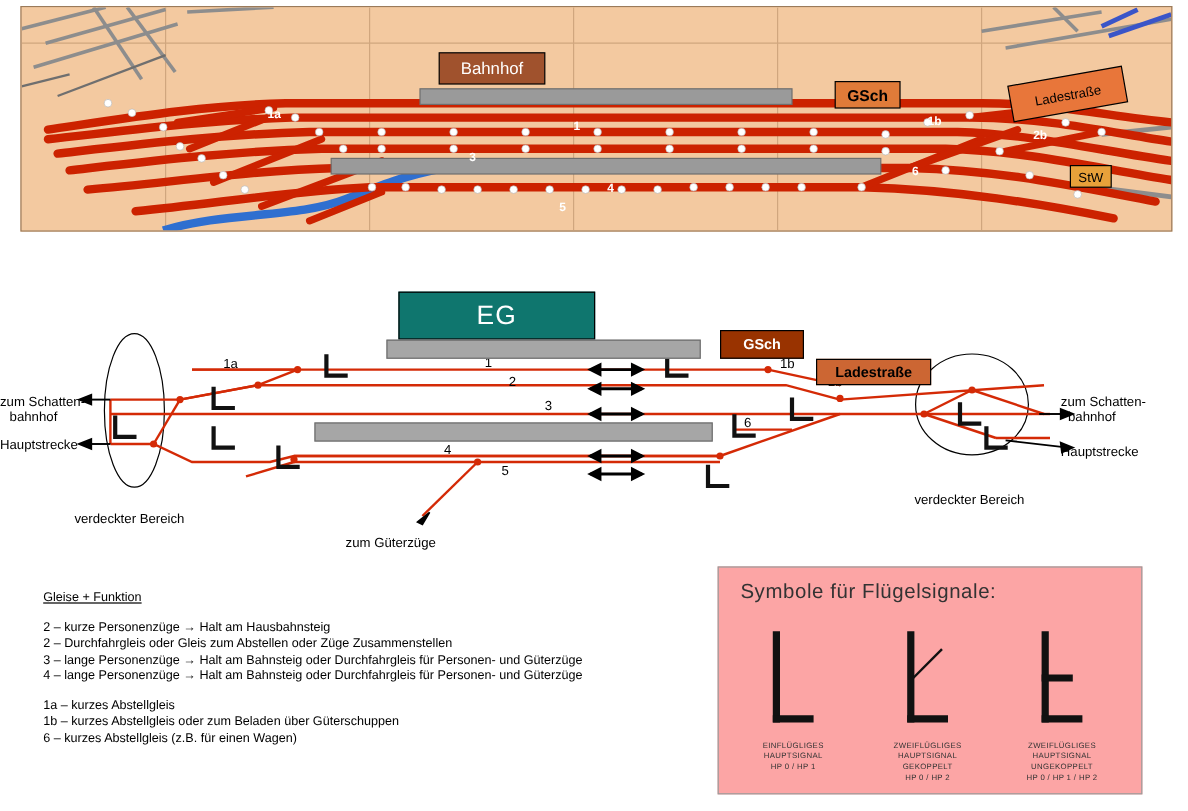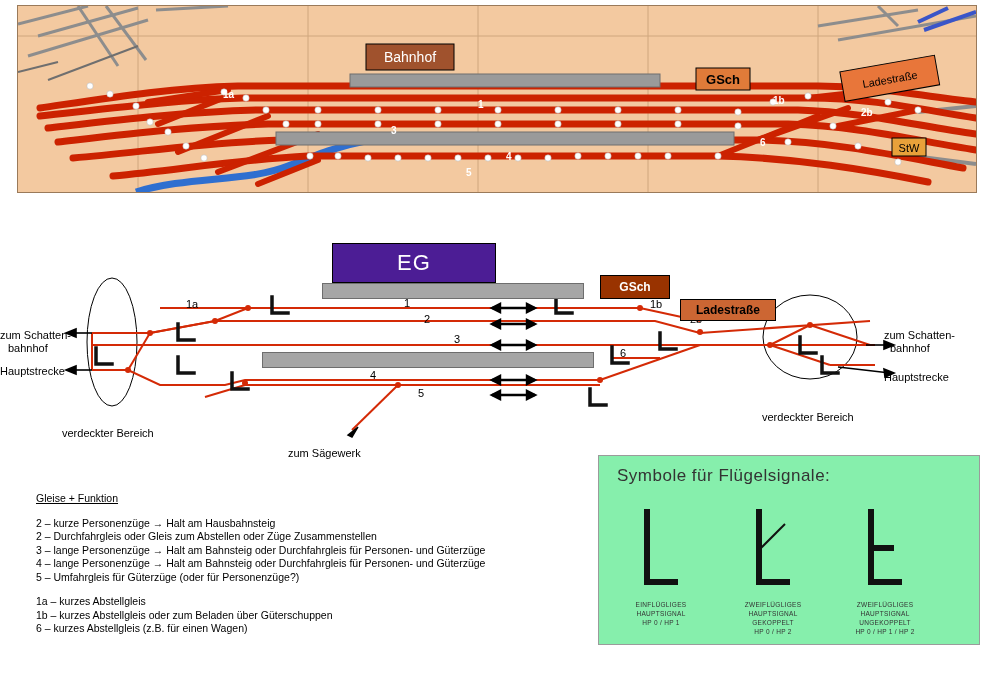--- a/index.html
+++ b/index.html
@@ -38,21 +38,21 @@
   .lbl {
     position: absolute;
     font-size: 11px;
     color: #000;
     white-space: nowrap;
   }
   .eg-box {
     position: absolute;
     left: 332px; top: 243px;
     width: 162px; height: 38px;
-    background: #4c1d95;
+    background: #0f766e;
     border: 1px solid #000;
     color: #fff;
     font-size: 22px;
     display: flex;
     align-items: center;
     justify-content: center;
     letter-spacing: 1px;
   }
   .gsch-box {
     position: absolute;
@@ -100,25 +100,24 @@
   #legend .head {
     text-decoration: underline;
     margin-bottom: 11px;
   }
   #legend .row { white-space: nowrap; }
   #legend .gap { height: 11px; }
 
   
   #symbols {
     position: absolute;
-    left: 598px; top: 455px;
+    left: 598px; top: 472px;
     width: 352px; height: 188px;
-    background: #86efac;
+    background: #fca5a5;
     border: 1px solid #9b9b9b;
-    padding-left: 28px;
   }
   #symbols .title {
     position: absolute;
     left: 18px; top: 10px;
     font-size: 17px;
     color: #333;
     letter-spacing: 0.5px;
   }
   .sym-cell {
     position: absolute;
@@ -429,36 +428,35 @@
     <div class="lbl" style="left:0px; top:104px;">zum Schatten-</div>
     <div class="lbl" style="left:8px; top:117px;">bahnhof</div>
     <div class="lbl" style="left:0px; top:140px;">Hauptstrecke</div>
 
     <div class="lbl" style="left:884px; top:104px;">zum Schatten-</div>
     <div class="lbl" style="left:890px; top:117px;">bahnhof</div>
     <div class="lbl" style="left:884px; top:146px;">Hauptstrecke</div>
 
     <div class="lbl" style="left:62px; top:202px;">verdeckter Bereich</div>
     <div class="lbl" style="left:762px; top:186px;">verdeckter Bereich</div>
-    <div class="lbl" style="left:288px; top:222px;">zum Sägewerk</div>
+    <div class="lbl" style="left:288px; top:222px;">zum Güterzüge</div>
   </div>
 
   <div class="eg-box">EG</div>
   <div class="gsch-box">GSch</div>
   <div class="lade-box">Ladestraße</div>
   <div class="plat" id="plat-1"></div>
   <div class="plat" id="plat-2"></div>
 
   <div id="legend">
     <div class="head">Gleise + Funktion</div>
     <div class="row">2 – kurze Personenzüge → Halt am Hausbahnsteig</div>
     <div class="row">2 – Durchfahrgleis oder Gleis zum Abstellen oder Züge Zusammenstellen</div>
     <div class="row">3 – lange Personenzüge → Halt am Bahnsteig oder Durchfahrgleis für Personen- und Güterzüge</div>
     <div class="row">4 – lange Personenzüge → Halt am Bahnsteig oder Durchfahrgleis für Personen- und Güterzüge</div>
-    <div class="row">5 – Umfahrgleis für Güterzüge (oder für Personenzüge?)</div>
     <div class="gap"></div>
     <div class="row">1a – kurzes Abstellgleis</div>
     <div class="row">1b – kurzes Abstellgleis oder zum Beladen über Güterschuppen</div>
     <div class="row">6 – kurzes Abstellgleis (z.B. für einen Wagen)</div>
   </div>
 
   <div id="symbols">
     <div class="title">Symbole für Flügelsignale:</div>
 
     <div class="sym-cell" id="sym-0">

